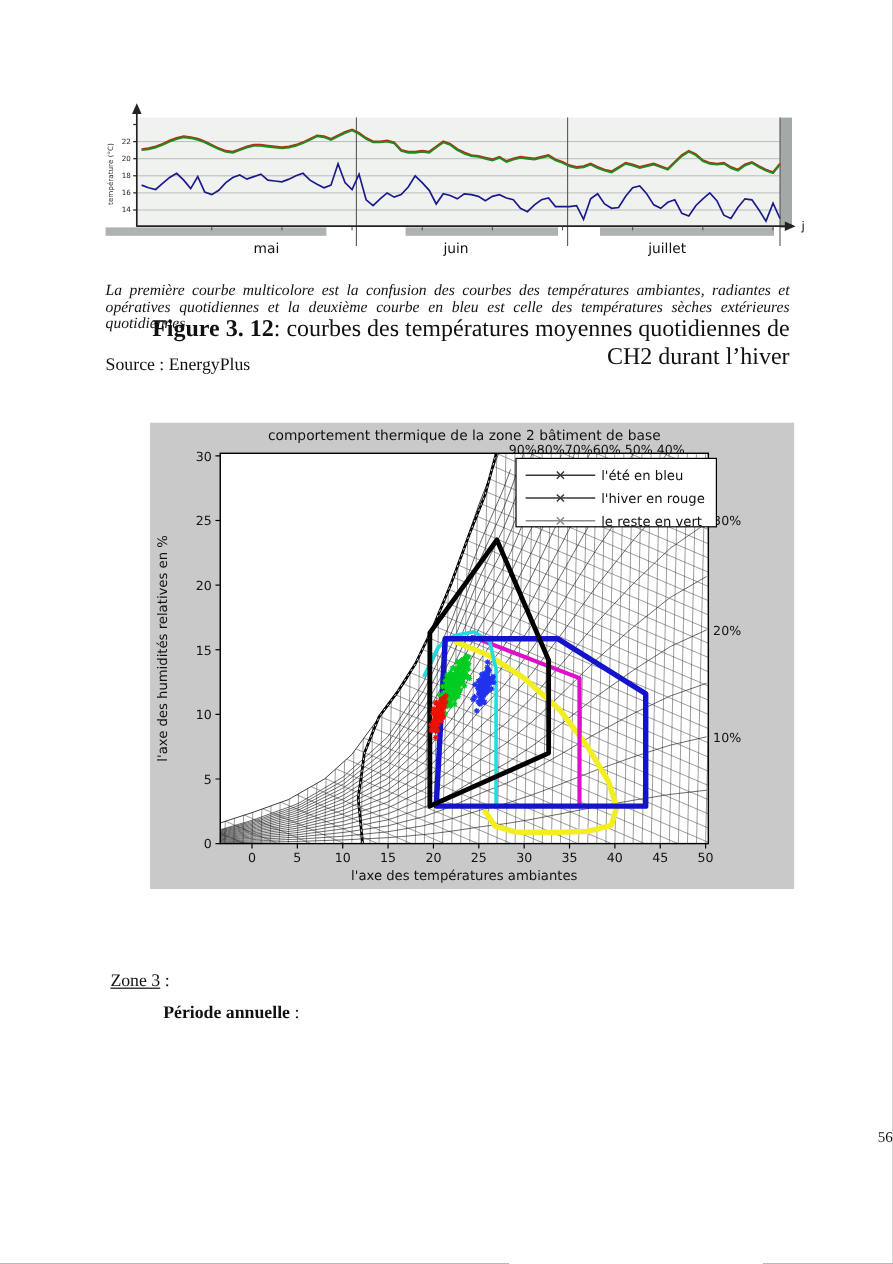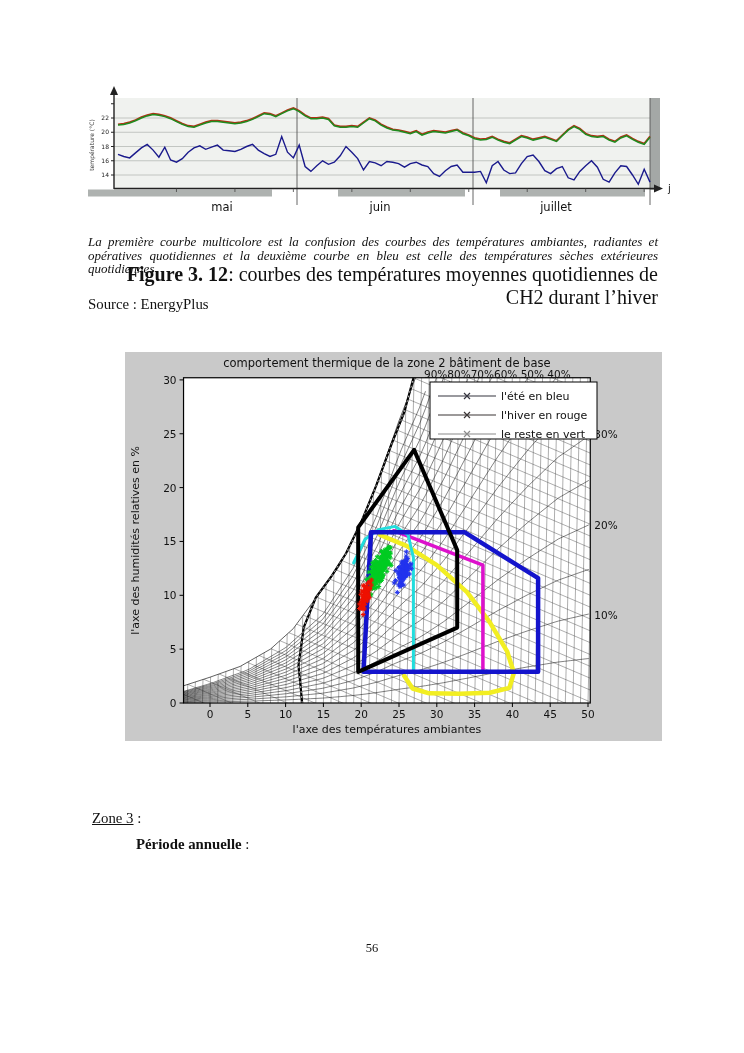--- a/index.html
+++ b/index.html
@@ -703,14 +703,14 @@
 
 
   <div class="abs body-text" style="left:92px;top:810px;">
     <span class="underline">Zone 3</span><span> :</span>
   </div>
 
   <div class="abs body-text" style="left:88px;top:836px;margin-left:48px;">
     <b>Période annuelle</b><span> :</span>
   </div>
 
-  <div class="abs pagenum" style="left:0;top:941px;">56</div>
+  <div class="abs pagenum" style="left:0;top:941px;text-align:right;">56</div>
 </div>
 
 </body></html>

